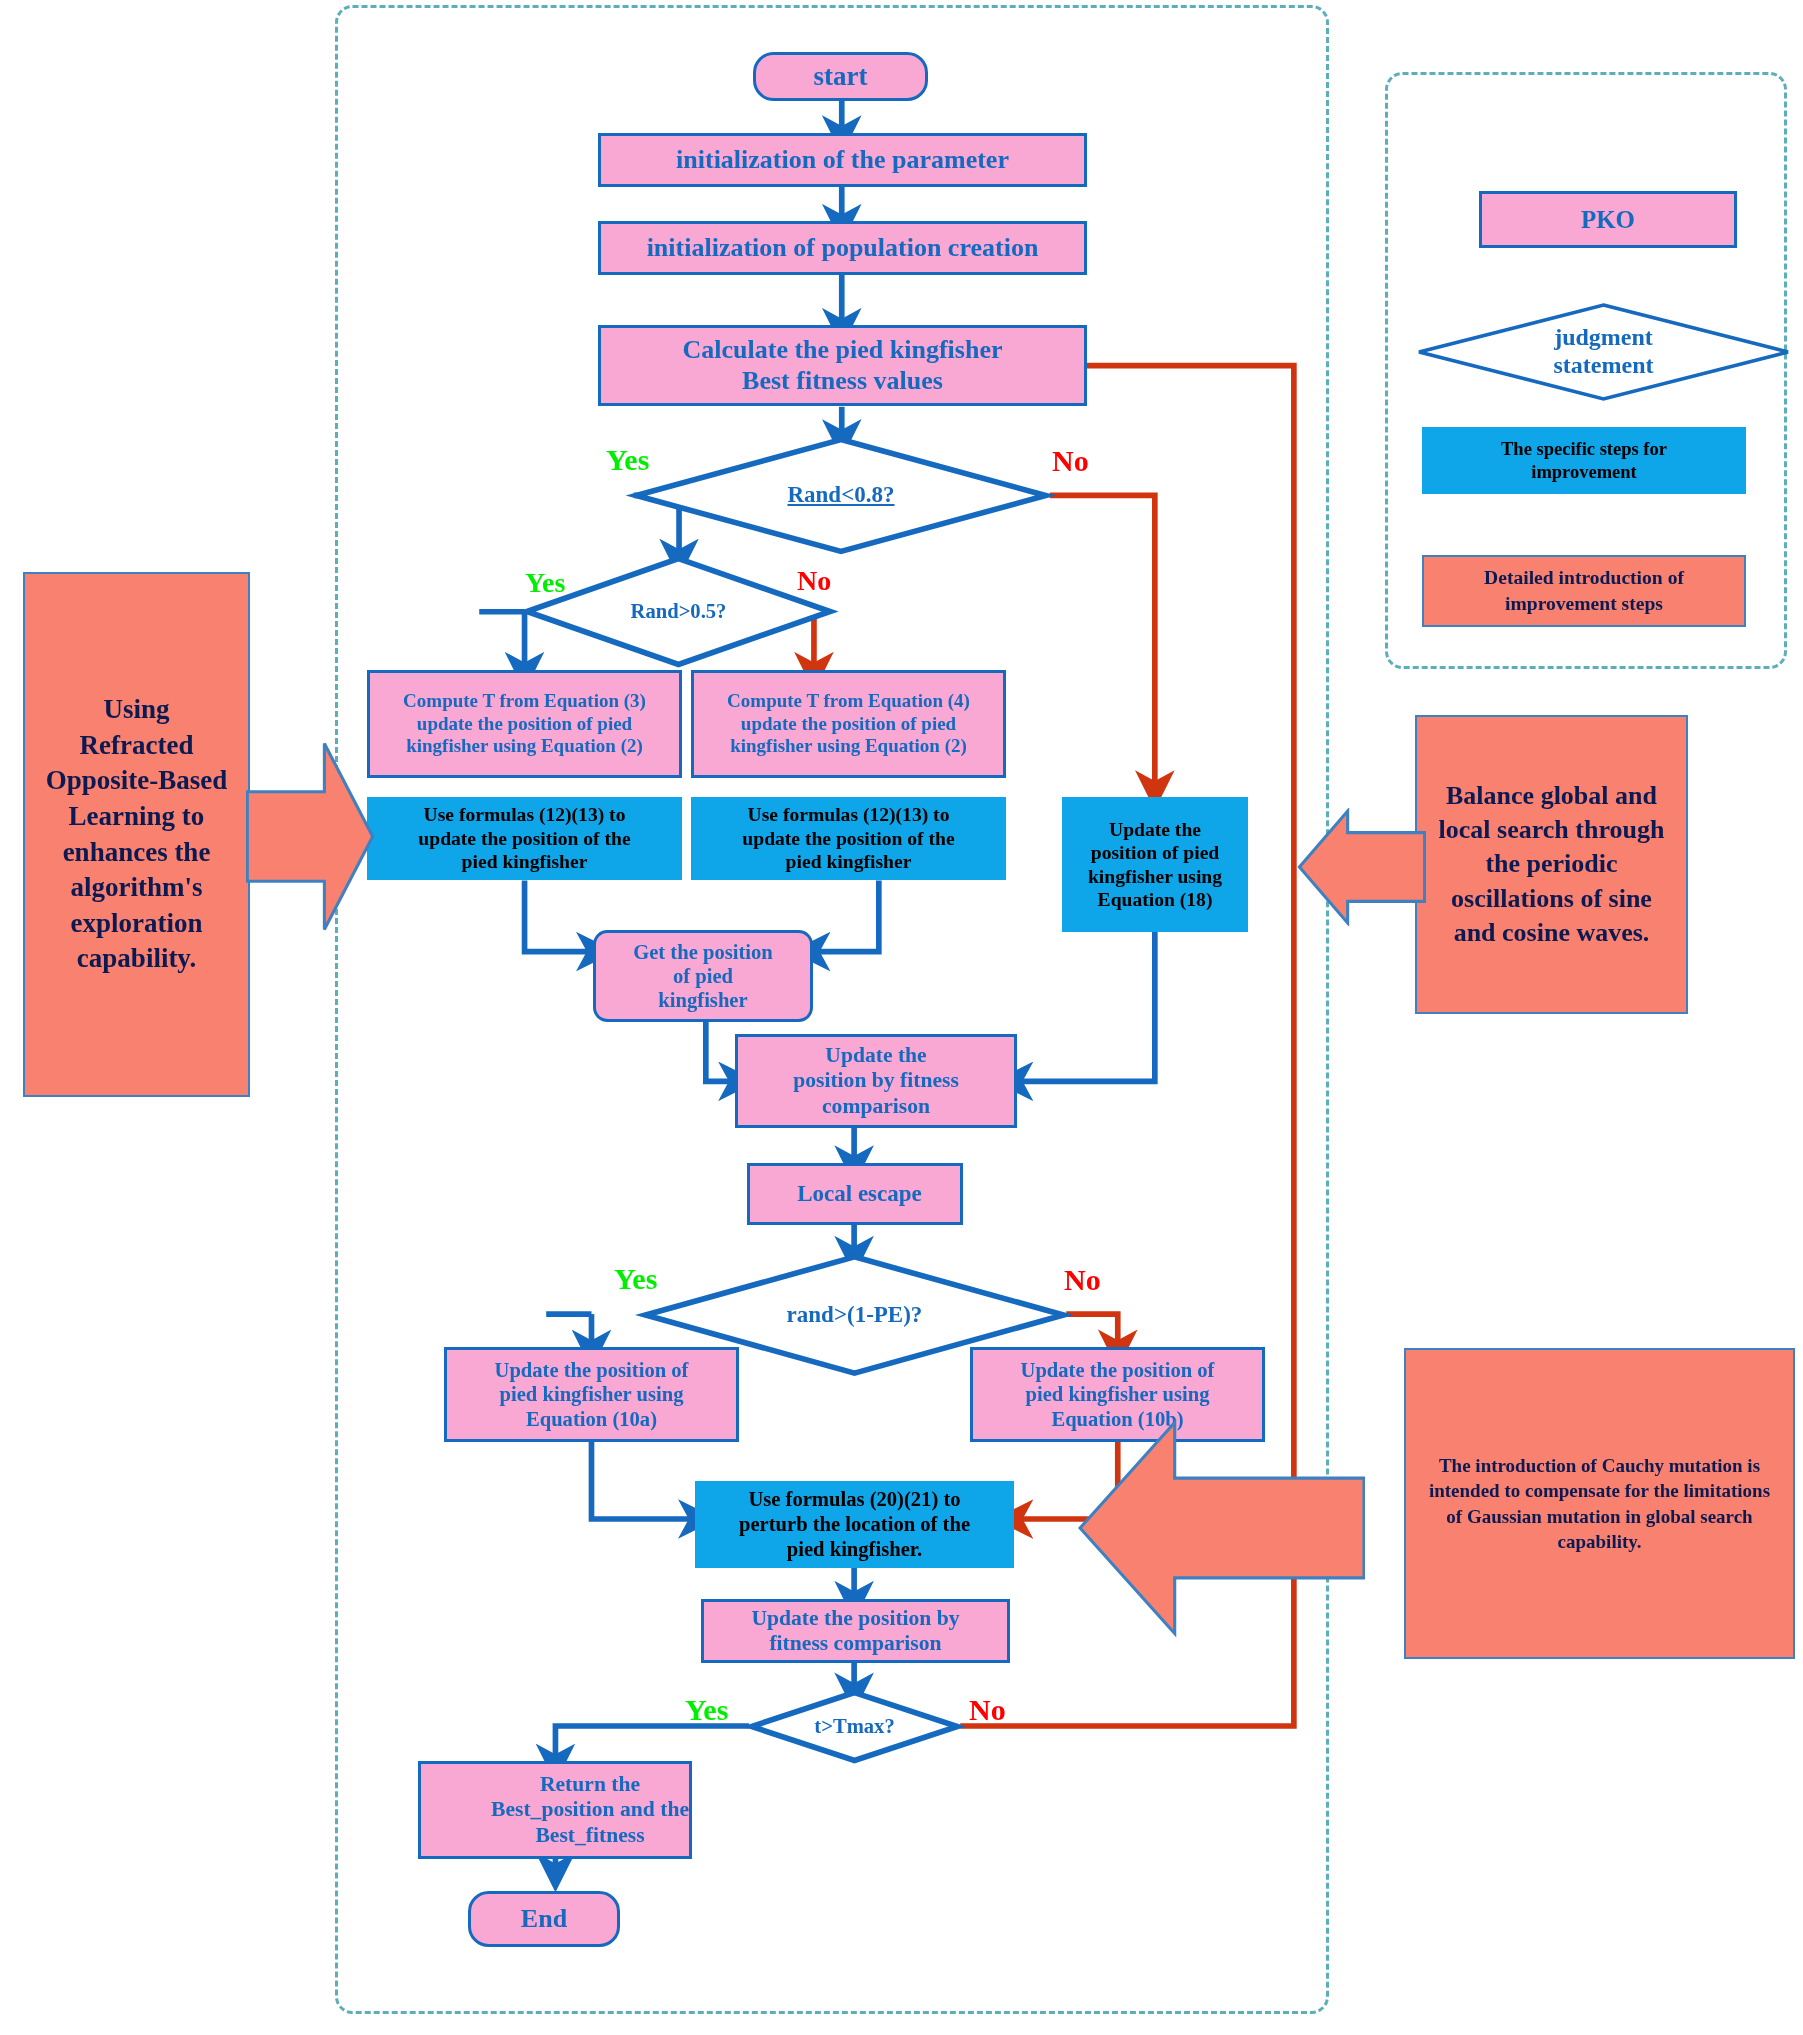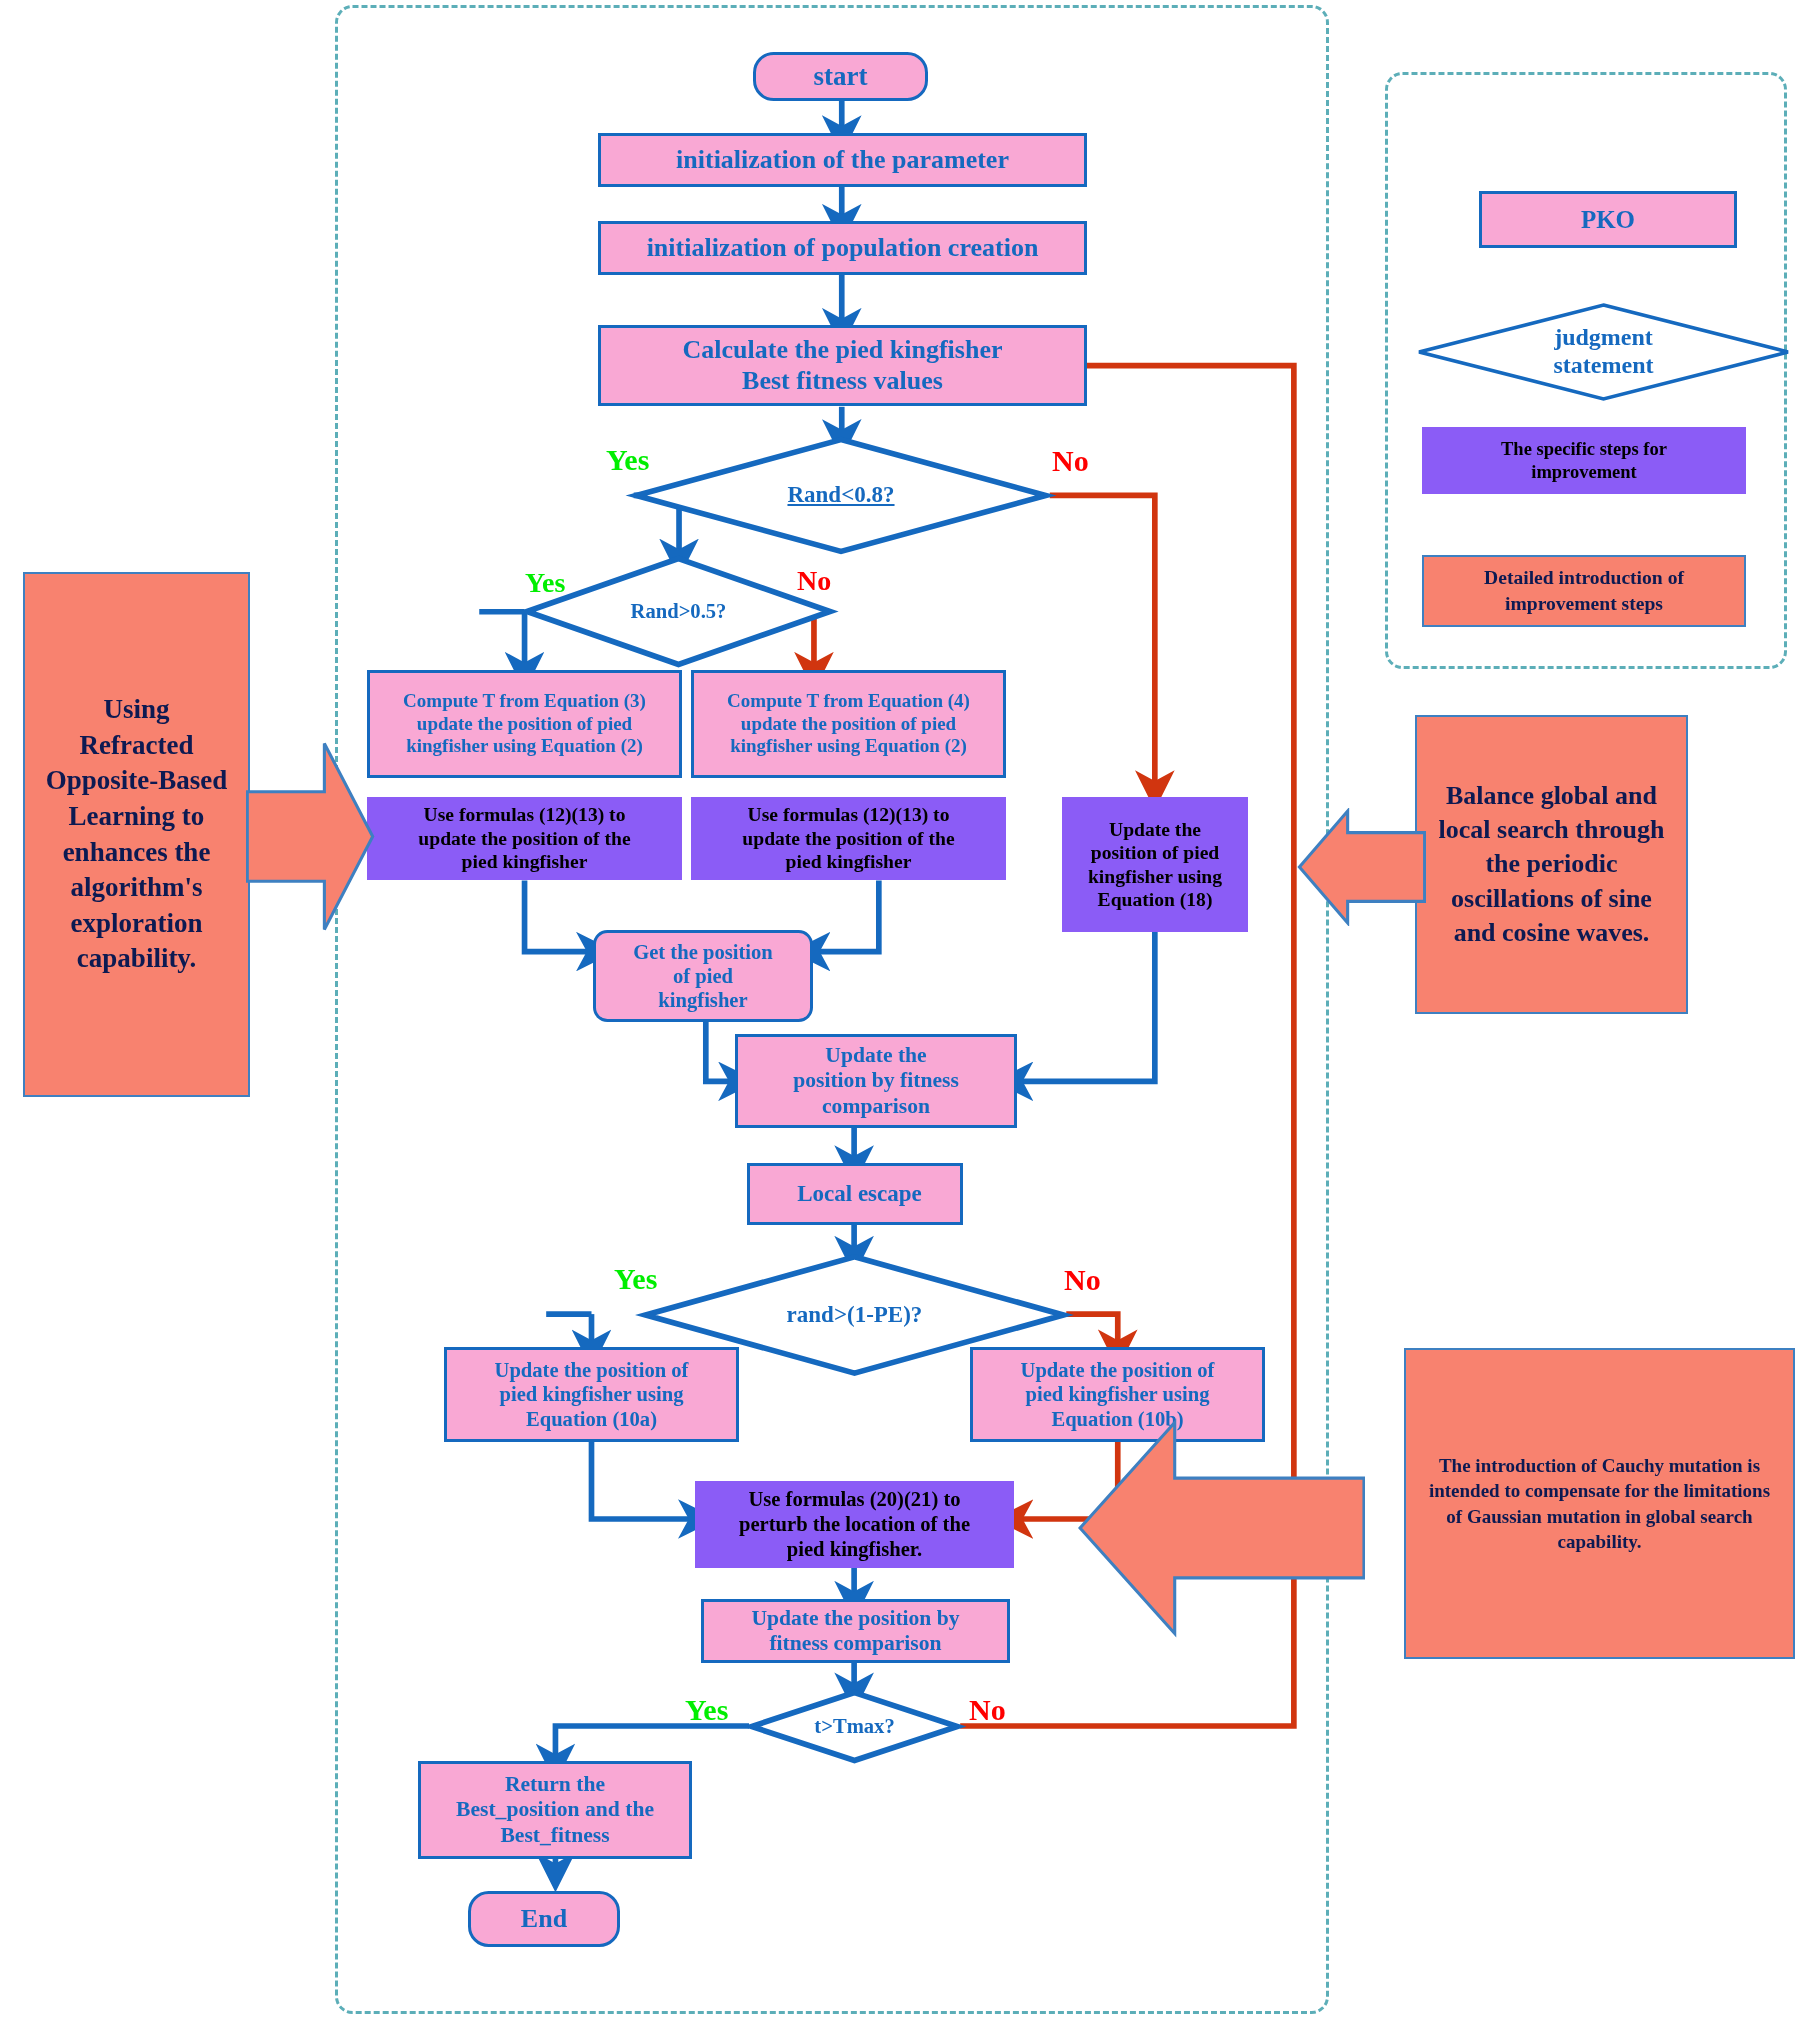--- a/index.html
+++ b/index.html
@@ -30,21 +30,21 @@
     font-weight:bold;
     display:flex;align-items:center;justify-content:center;
     text-align:center;
     line-height:1.18;
   }
   .node.round{border-radius:14.4px;}
   .node.round-lg{border-radius:20.6px;}
 
   
   .orange{
-    background:#8b5cf6;
+    background:#0ea5e9;
     color:#000000;
     font-weight:bold;
     display:flex;align-items:center;justify-content:center;
     text-align:center;
     line-height:1.2;
     border:none;
   }
 
   
   .annot{
@@ -340,21 +340,21 @@
     <svg width="211" height="73" viewBox="0 0 410 142">
       <polygon points="205,5 405,71 205,137 5,71" fill="#ffffff" stroke="#1569BF" stroke-width="11"></polygon>
     </svg>
     <div class="dlabel" style="font-size:20.6px;">
       <span>t&gt;Tmax?</span>
     </div>
   </div>
   <div class="abs yes" style="left:685px;top:1693px;font-size:30px;">Yes</div>
   <div class="abs no" style="left:969px;top:1693px;font-size:30px;">No</div>
 
-  <div class="abs node" style="left:418px;top:1761px;width:274px;height:98px;font-size:21.6px;">
+  <div class="abs node" style="left:418px;top:1761px;width:274px;height:98px;font-size:21.6px;justify-content:flex-end;">
     <div>
       <div>Return  the</div>
       <div>Best_position and the</div>
       <div>Best_fitness</div>
     </div>
   </div>
 
   <div class="abs node round-lg" style="left:468px;top:1891px;width:152px;height:56px;font-size:26px;">
     <span>End</span>
   </div>

